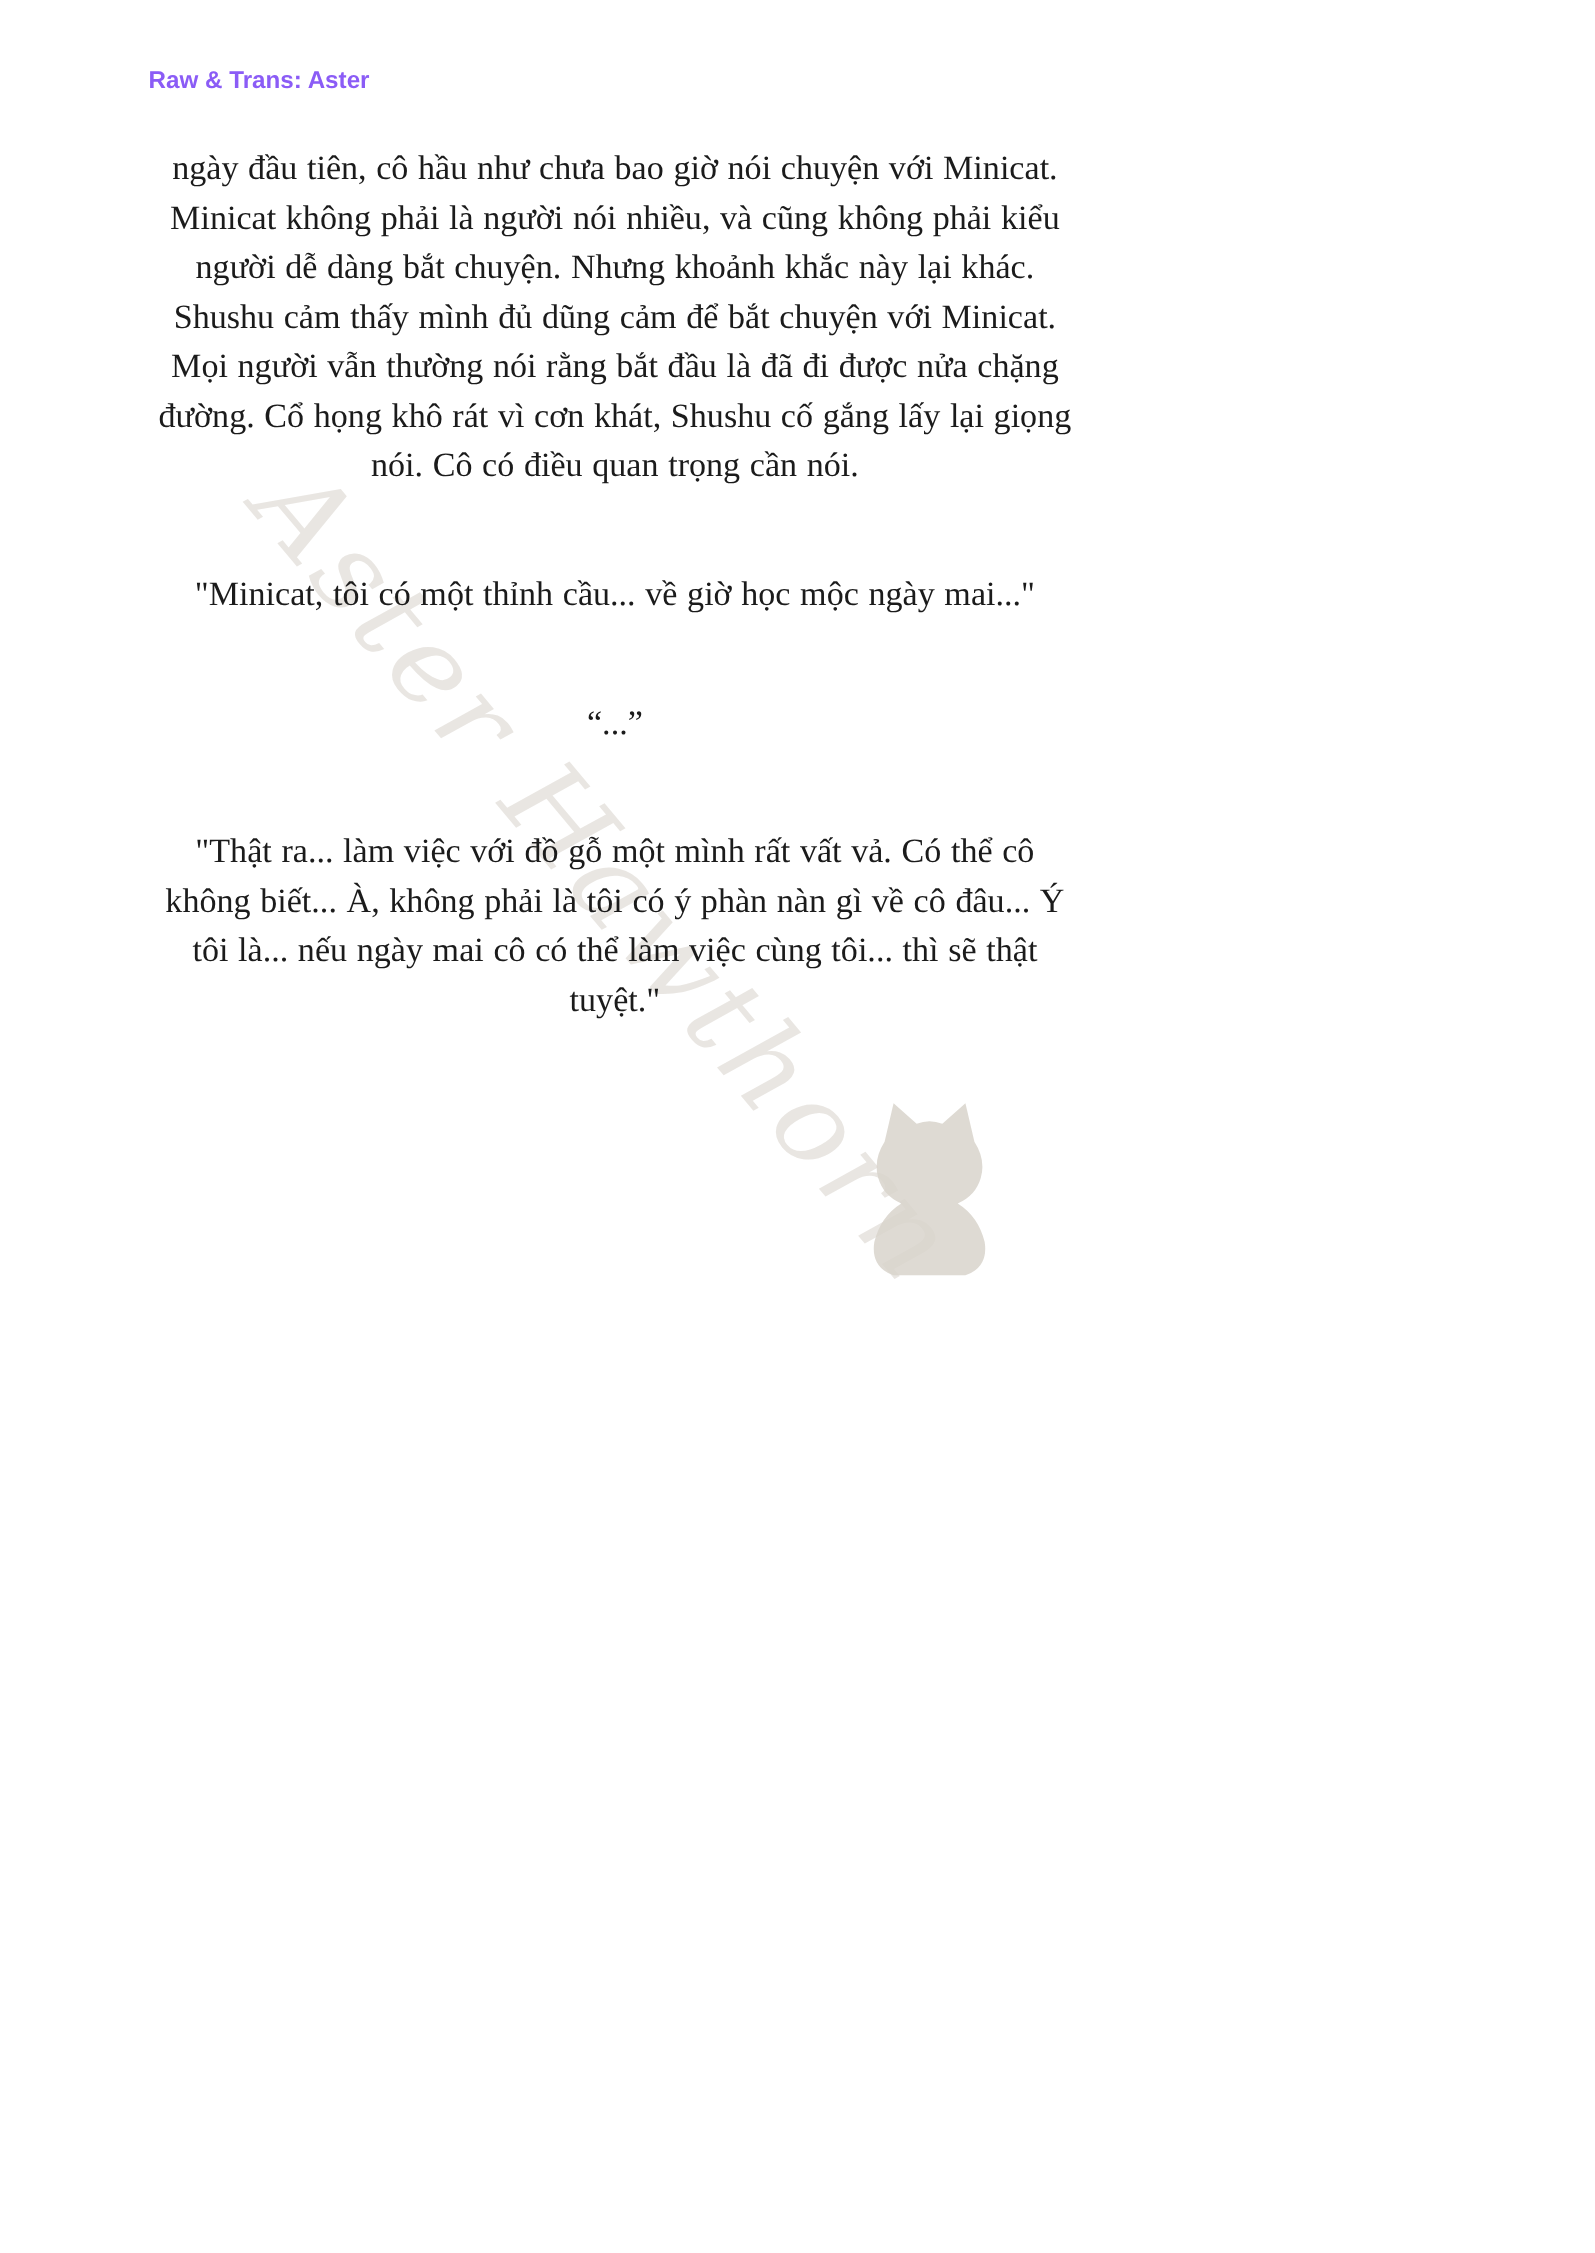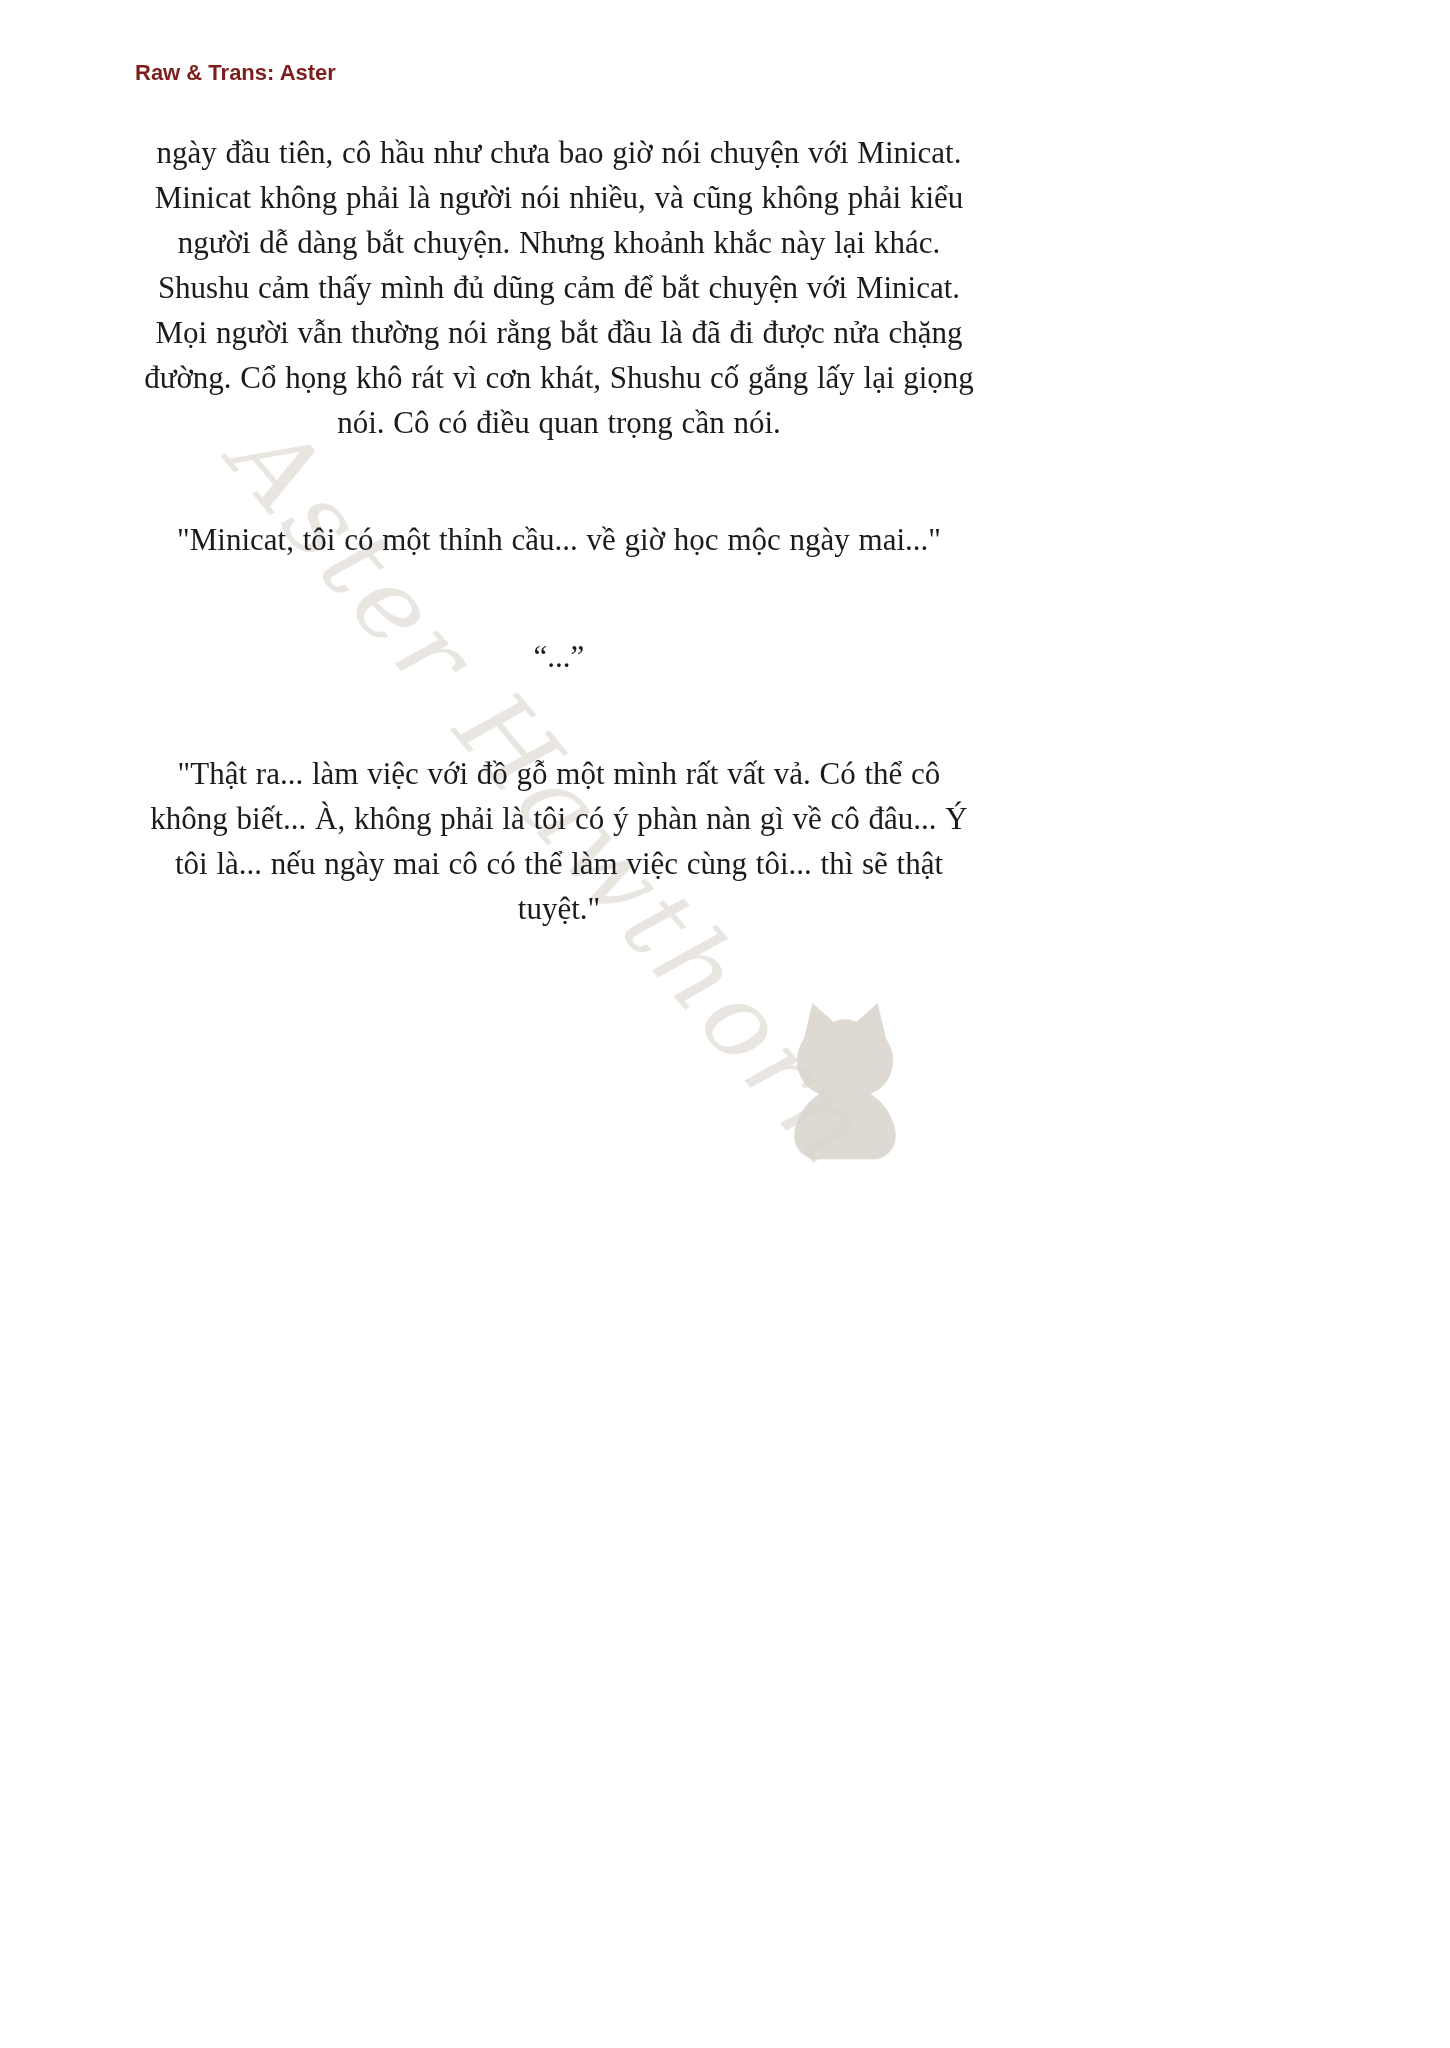--- a/index.html
+++ b/index.html
@@ -16,21 +16,21 @@
     font-family: "Liberation Serif", serif;
     color: #1b1b1b;
   }
   .header {
     position: absolute;
     left: 135px;
     top: 60px;
     font-family: "Liberation Sans", sans-serif;
     font-size: 22px;
     font-weight: 700;
-    color: #7f1d1d;
+    color: #8b5cf6;
     z-index: 3;
   }
   .content {
     position: absolute;
     left: 135px;
     top: 130px;
     width: 848px;
     z-index: 2;
   }
   .content p {

